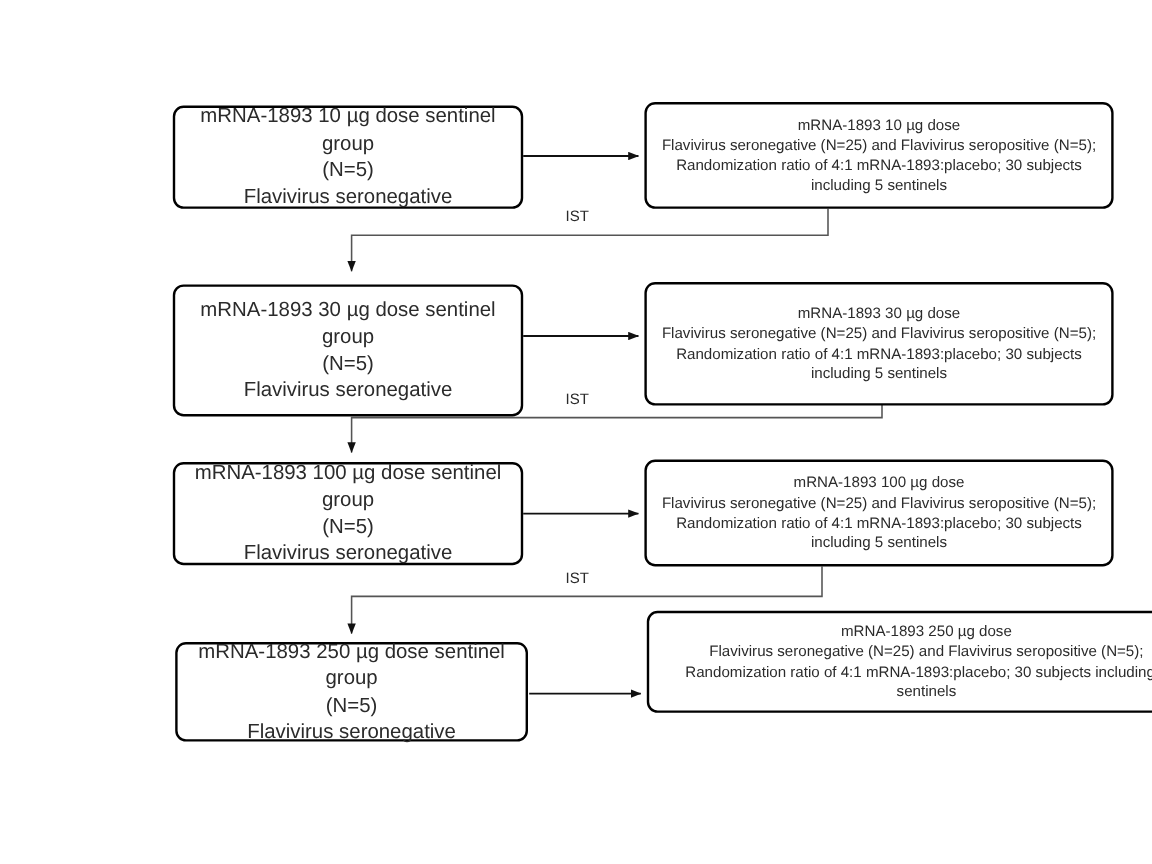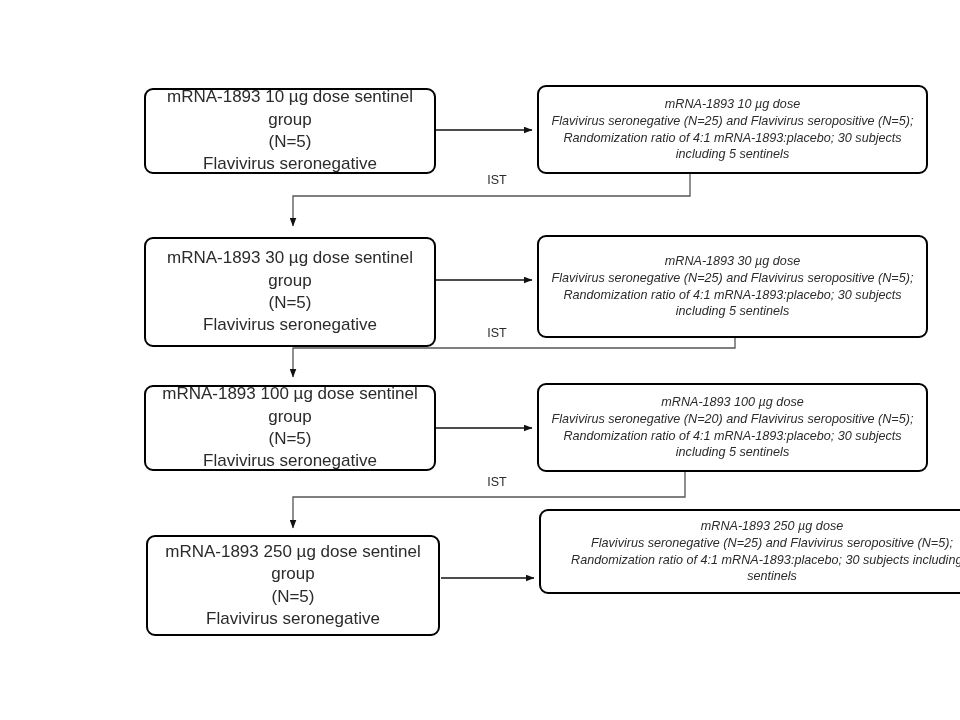--- a/index.html
+++ b/index.html
@@ -43,30 +43,28 @@
   .node-text {
     display: block;
     width: 100%;
     white-space: pre-line;
   }
   .node-sentinel .node-text {
     font-size: 17px;
   }
   .node-cohort .node-text {
     font-size: 12.6px;
-    font-style: italic;
   }
   .edge-label {
     position: absolute;
     font-size: 12.5px;
     color: #2b2b2b;
     text-align: left;
     white-space: nowrap;
     transform: translateX(-50%);
-    margin-left: 16px;
   }
 </style>
 </head>
 <body>
 
 <div id="canvas">
 
   <svg id="edges" viewBox="0 0 960 720" width="960" height="720" xmlns="http://www.w3.org/2000/svg">
     <defs>
       <marker id="arrowhead" markerWidth="9" markerHeight="7" refX="8.5" refY="3.5" orient="auto" markerUnits="userSpaceOnUse">
@@ -112,24 +110,24 @@
 Flavivirus seronegative (N=25) and Flavivirus seropositive (N=5); Randomization ratio of 4:1 mRNA-1893:placebo; 30 subjects including 5 sentinels</span>
   </div>
 
   <div class="node node-sentinel" style="left:144px; top:385px; width:292px; height:86px;align-items:center;">
     <span class="node-text">mRNA-1893 100 µg dose sentinel group
 (N=5)
 Flavivirus seronegative</span>
   </div>
   <div class="node node-cohort" style="left:537px; top:383px; width:391px; height:89px;">
     <span class="node-text">mRNA-1893 100 µg dose
-Flavivirus seronegative (N=20) and Flavivirus seropositive (N=5); Randomization ratio of 4:1 mRNA-1893:placebo; 30 subjects including 5 sentinels</span>
+Flavivirus seronegative (N=25) and Flavivirus seropositive (N=5); Randomization ratio of 4:1 mRNA-1893:placebo; 30 subjects including 5 sentinels</span>
   </div>
 
-  <div class="node node-sentinel" style="left:146px; top:535px; width:294px; height:101px;">
+  <div class="node node-sentinel" style="left:146px; top:535px; width:294px; height:83px;">
     <span class="node-text">mRNA-1893 250 µg dose sentinel group
 (N=5)
 Flavivirus seronegative</span>
   </div>
   <div class="node node-cohort" style="left:539px; top:509px; width:466px; height:85px;">
     <span class="node-text">mRNA-1893 250 µg dose
 Flavivirus seronegative (N=25) and Flavivirus seropositive (N=5); Randomization ratio of 4:1 mRNA-1893:placebo; 30 subjects including 5 sentinels</span>
   </div>
 
   <div class="edge-label" style="left:481px; top:173px;">IST</div>

